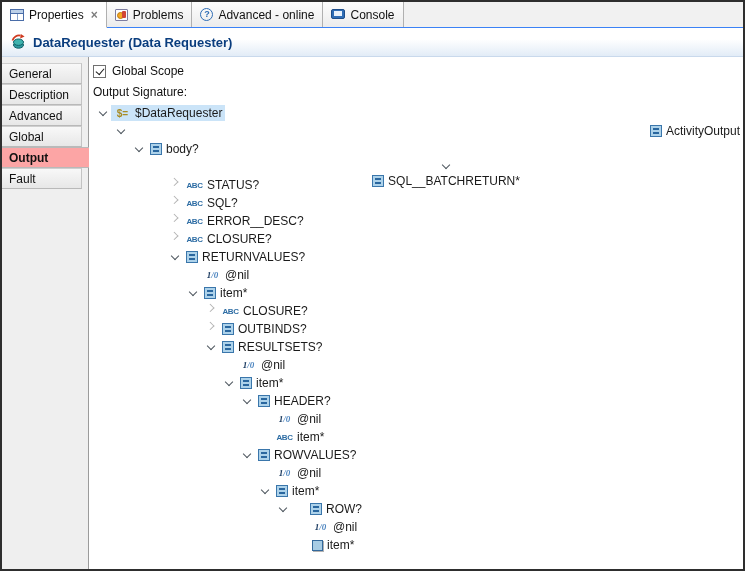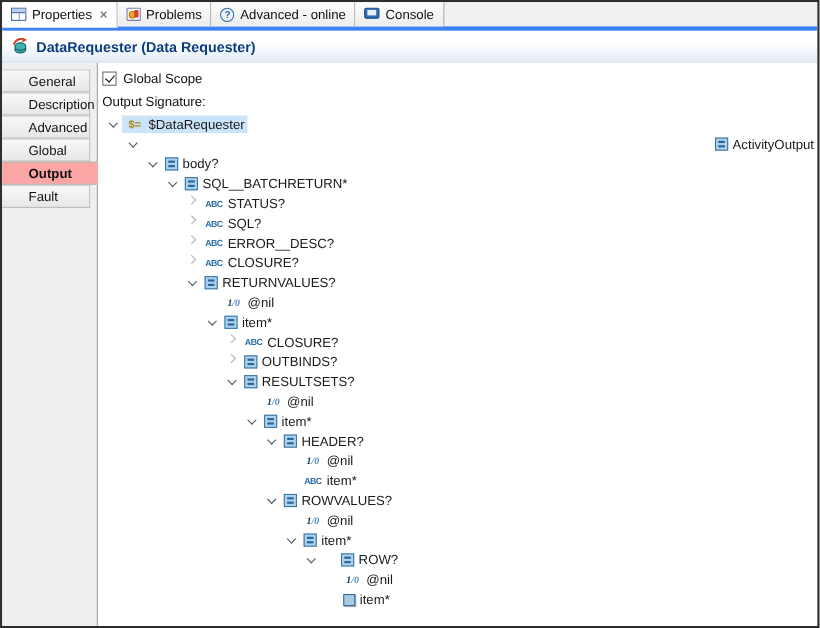--- a/index.html
+++ b/index.html
@@ -14,21 +14,21 @@
   .window{
     width:745px;height:571px;
     border:2px solid #2e2e2e;
     background:#fff;
     display:flex;flex-direction:column;
     position:relative;overflow:hidden;
   }
   
   .tabbar{
     height:26px;flex:none;display:flex;align-items:stretch;
-    background:#f1f1f1;border-bottom:4px solid #3b82f6;
+    background:#f1f1f1;border-bottom:1px solid #3b82f6;
   }
   .vtab{
     display:flex;align-items:center;gap:5px;
     padding:0 8px;font-size:12px;color:#111;
     background:linear-gradient(#fdfdfd,#ececec);
     border-right:1px solid #b0b0b0;
     cursor:default;white-space:nowrap;
   }
   .vtab.active{
     background:#fff;
@@ -61,21 +61,21 @@
   }
   .vtitle{font-size:13px;font-weight:bold;color:var(--title)}
   
   .vbody{flex:1;display:flex;min-height:0}
   .sidebar{
     width:87px;flex:none;background:#efefef;
     border-right:1px solid #9b9b9b;
     padding-top:6px;
   }
   .side-item{
-    height:21px;line-height:20px;padding-left:24px;
+    height:21px;line-height:20px;padding-left:7px;
     font-size:12px;color:#111;width:80px;
     background:linear-gradient(#f8f8f8,#e7e7e7);
     border-top:1px solid #cfcfcf;border-bottom:1px solid #b9b9b9;
     border-right:1px solid #c3c3c3;
     cursor:default;
   }
   .side-item.selected{
     width:87px;background:#fca5a5;font-weight:bold;
     border-right:none;border-top-color:#b9b9b9;
   }
@@ -177,21 +177,21 @@
               <span class="tlabel">ActivityOutput</span>
             </span>
           </div>
           <div class="trow" style="padding-left: 38px; text-align: center;">
             <span class="chev open"></span>
             <span class="rowinner">
               <span class="ticon icon-element"></span>
               <span class="tlabel">body?</span>
             </span>
           </div>
-          <div class="trow" style="padding-left: 56px;">
+          <div class="trow" style="padding-left: 56px; flex-direction: column;">
             <span class="chev open"></span>
             <span class="rowinner">
               <span class="ticon icon-element"></span>
               <span class="tlabel">SQL__BATCHRETURN*</span>
             </span>
           </div>
           <div class="trow" style="padding-left: 74px;">
             <span class="chev closed"></span>
             <span class="rowinner">
               <span class="ticon icon-string">ABC</span>

